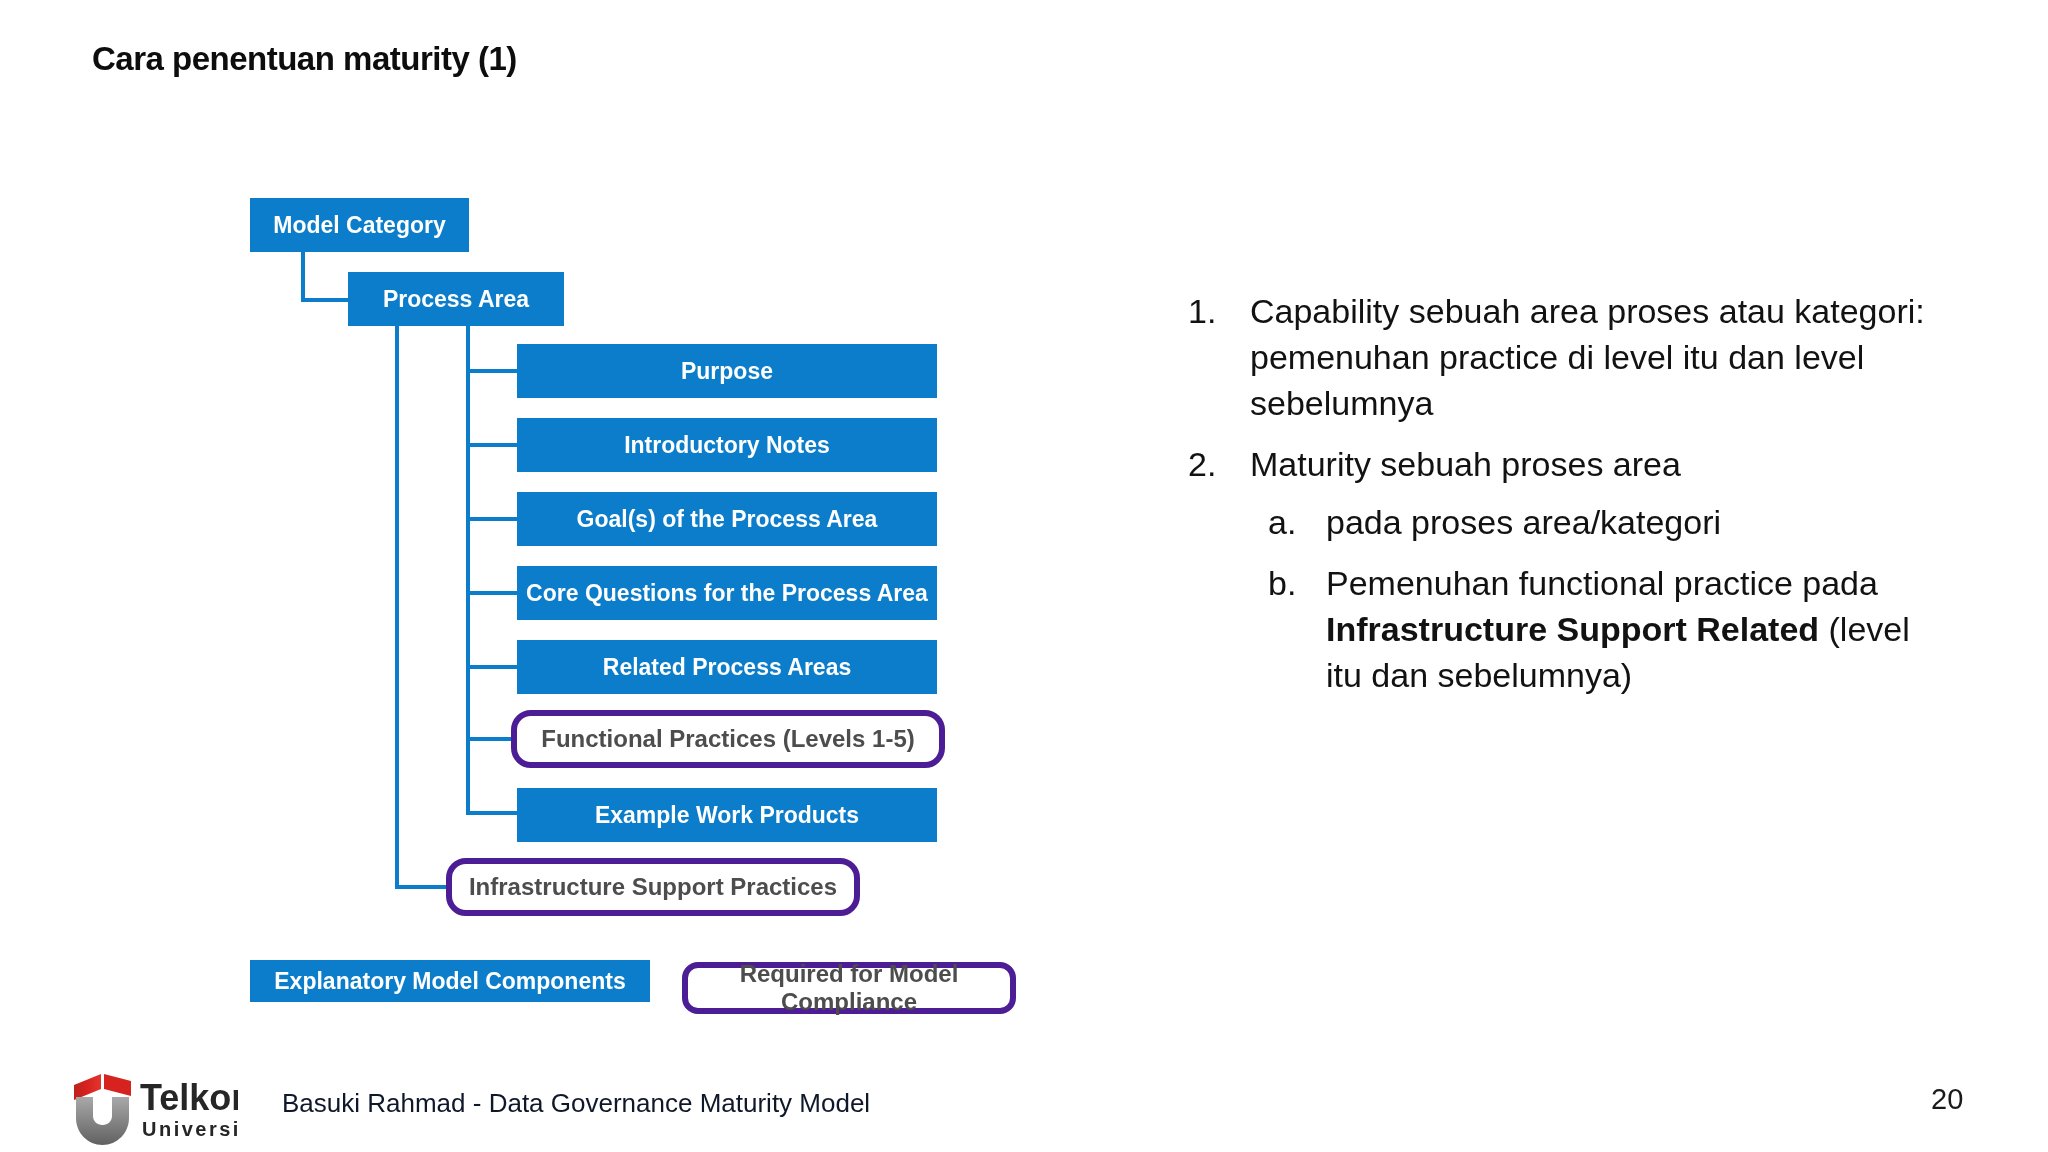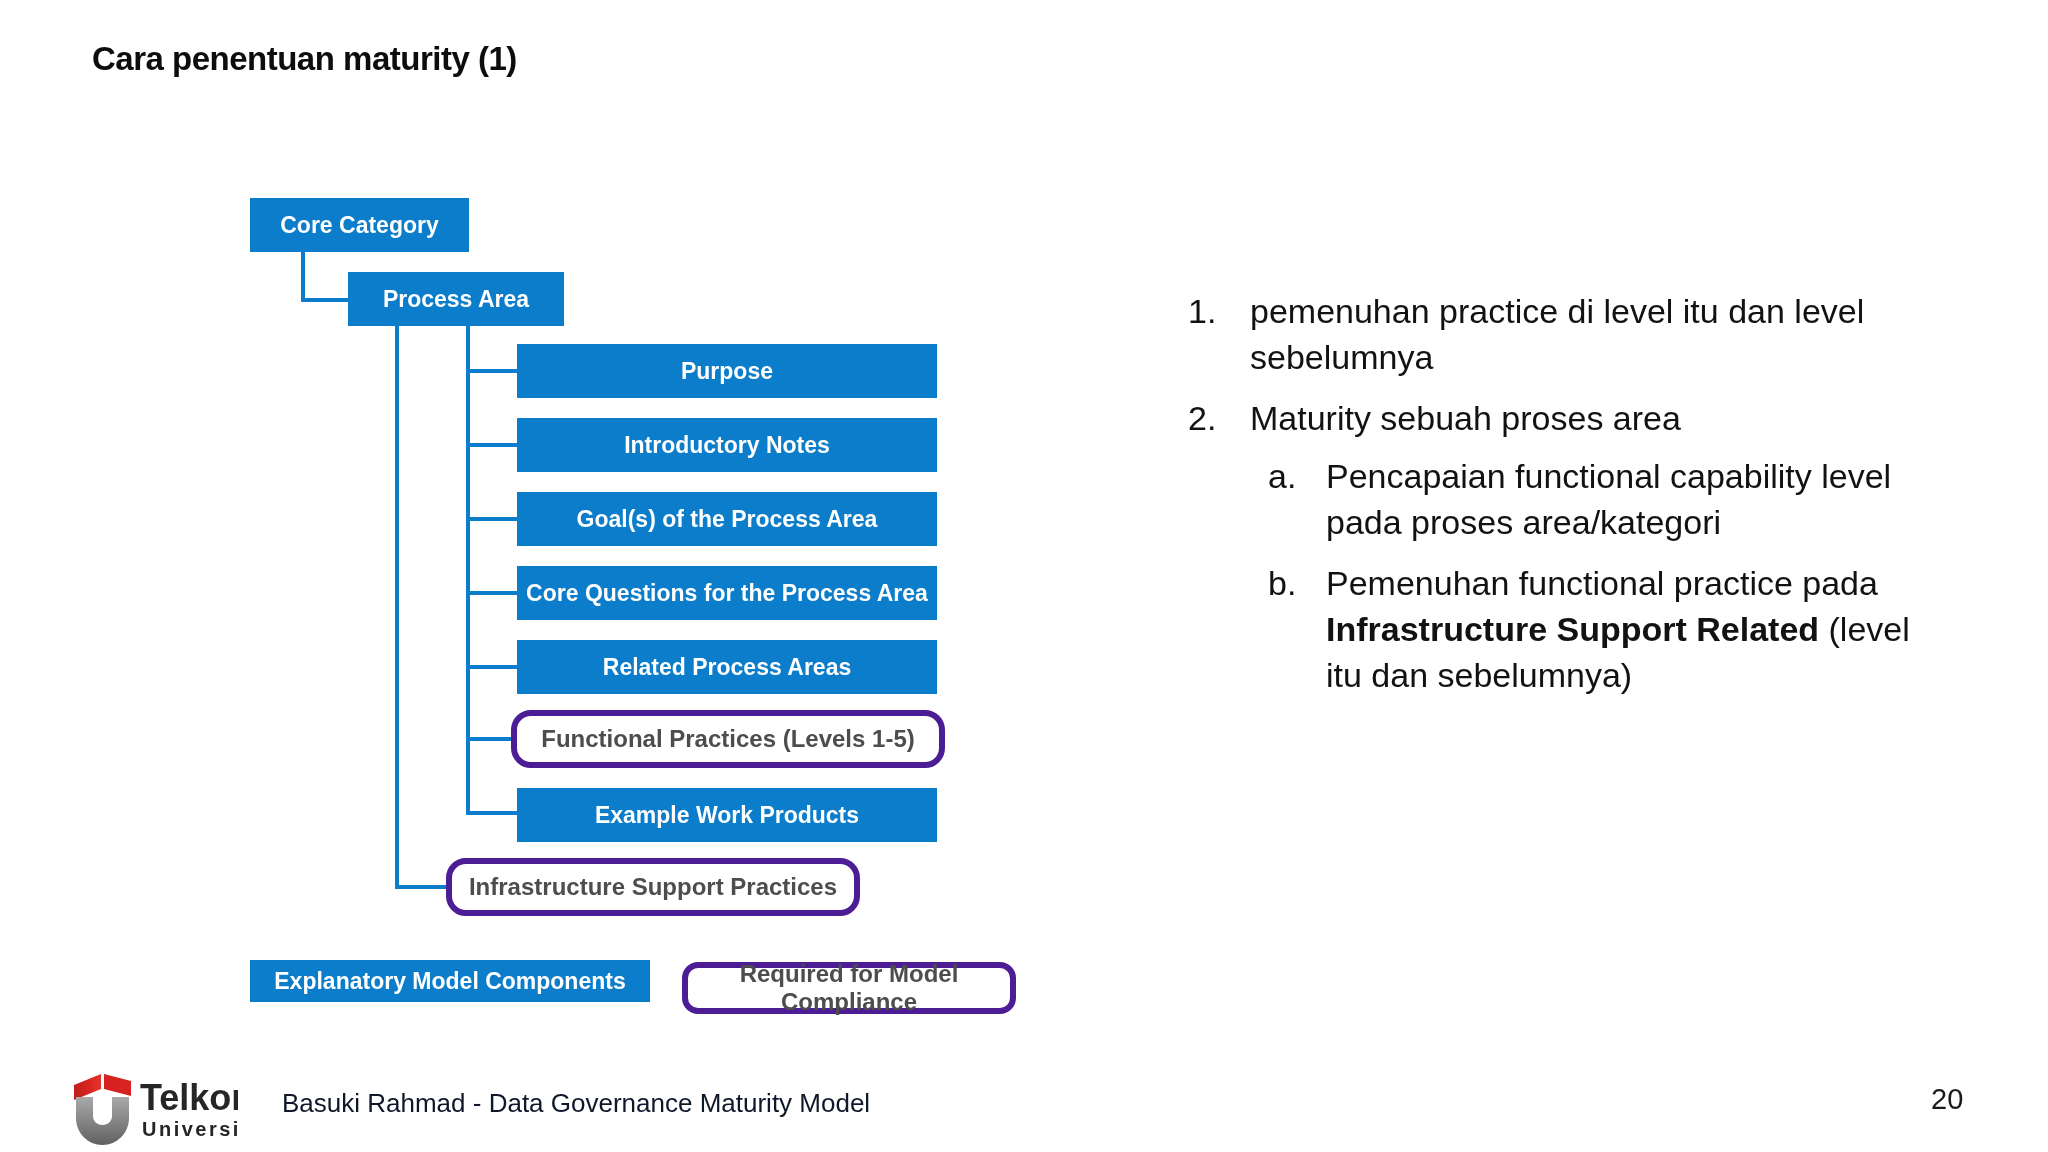--- a/index.html
+++ b/index.html
@@ -59,21 +59,21 @@
     <div class="line" style="left:466px; top:326px; width:4px; height:489px;"></div>
     <div class="line" style="left:466px; top:369px; width:51px; height:4px;"></div>
     <div class="line" style="left:466px; top:443px; width:51px; height:4px;"></div>
     <div class="line" style="left:466px; top:517px; width:51px; height:4px;"></div>
     <div class="line" style="left:466px; top:591px; width:51px; height:4px;"></div>
     <div class="line" style="left:466px; top:665px; width:51px; height:4px;"></div>
     <div class="line" style="left:466px; top:737px; width:45px; height:4px;"></div>
     <div class="line" style="left:466px; top:811px; width:51px; height:4px;"></div>
 
     <div class="bluebox" style="left:250px; top:198px; width:219px; height:54px;">
-        <span>Core Category</span>
+        <span>Model Category</span>
       </div>
 
     <div class="bluebox" style="left:348px; top:272px; width:216px; height:54px;">
         <span>Process Area</span>
       </div>
 
     <div class="bluebox" style="left:517px; top:344px; width:420px; height:54px;">
         <span>Purpose</span>
       </div>
 
@@ -112,36 +112,36 @@
     <div class="greenbox" style="left:682px; top:962px; width:334px; height:52px; border-radius:16px;">
         <span>Required for Model Compliance</span>
       </div>
   </div>
 
   <div class="notes">
 
     <div class="nrow">
       <div class="nnum">1.</div>
       <div class="ntext">
+        <div>Capability sebuah area proses atau kategori:</div>
         <div>pemenuhan practice di level itu dan level</div>
         <div>sebelumnya</div>
       </div>
     </div>
 
     <div class="nrow" style="margin-bottom:12px;">
       <div class="nnum">2.</div>
       <div class="ntext">
         <div>Maturity sebuah proses area</div>
       </div>
     </div>
 
     <div class="nrow sub">
       <div class="nnum">a.</div>
       <div class="ntext">
-        <div>Pencapaian functional capability level</div>
         <div>pada proses area/kategori</div>
       </div>
     </div>
 
     <div class="nrow sub">
       <div class="nnum">b.</div>
       <div class="ntext">
         <div>Pemenuhan functional practice pada</div>
         <div><span class="bold">Infrastructure Support Related</span><span> (level</span></div>
         <div>itu dan sebelumnya)</div>

